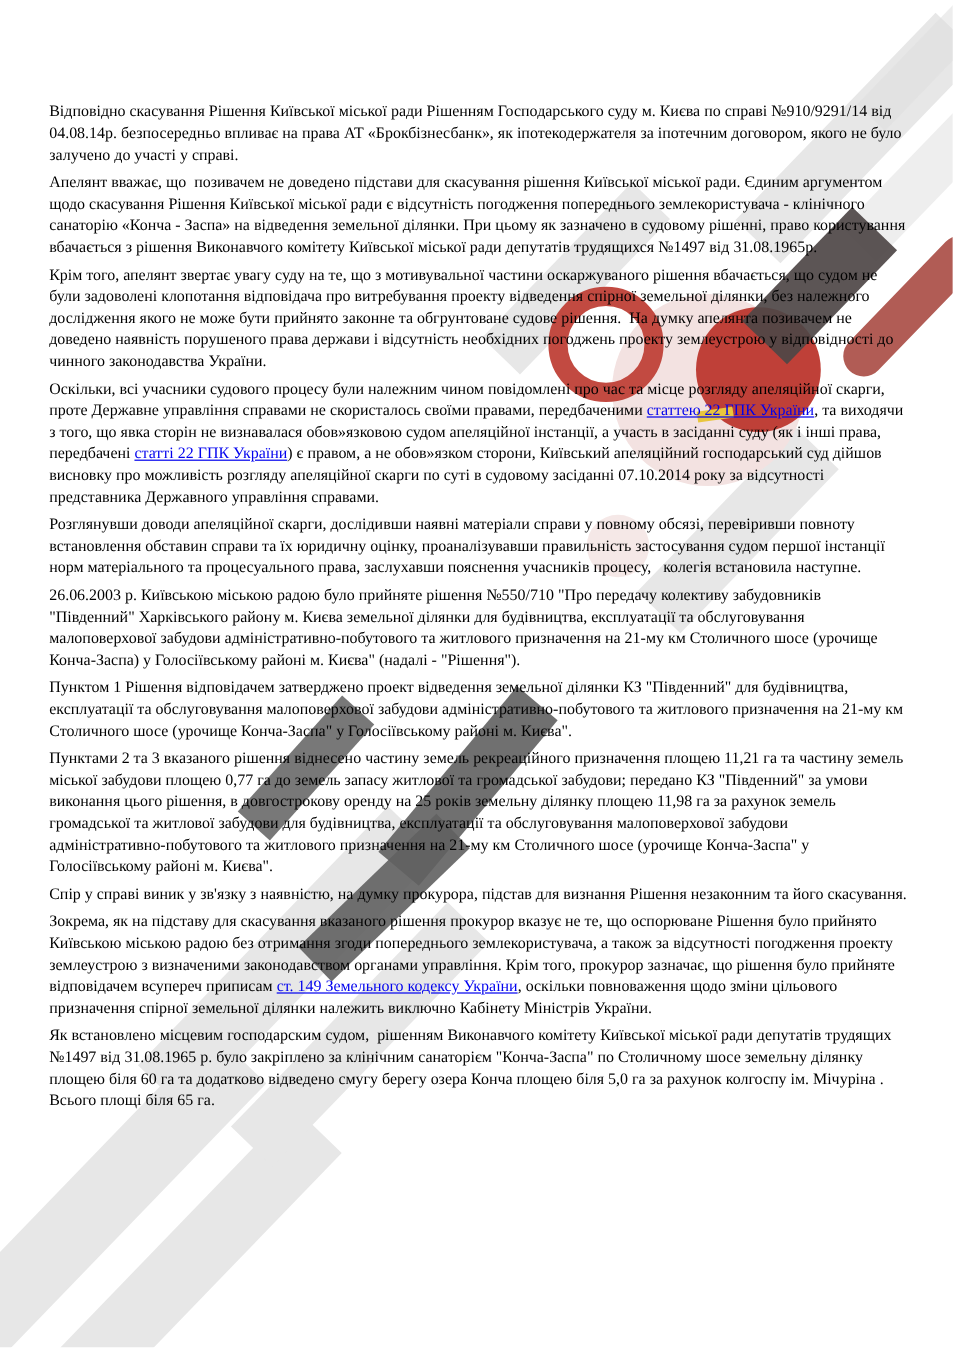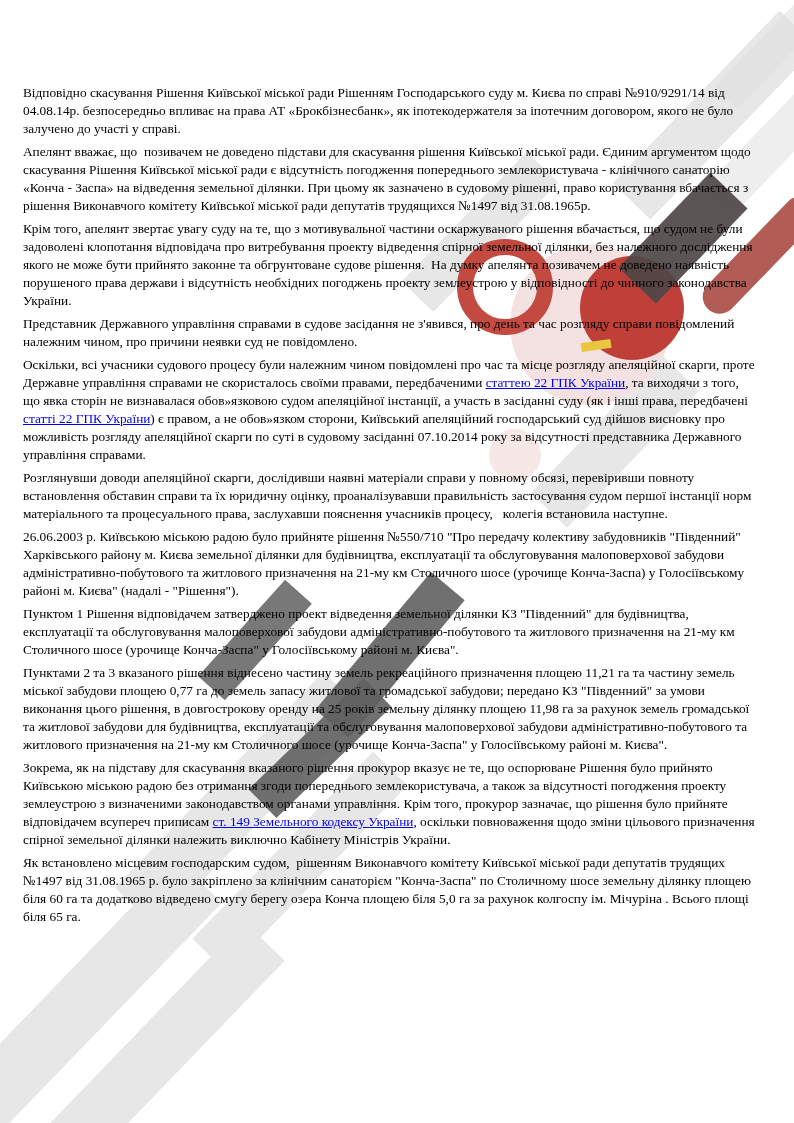--- a/index.html
+++ b/index.html
@@ -11,21 +11,21 @@
     overflow:hidden;
     font-family:"Liberation Serif","DejaVu Serif",serif;
   }
   .watermark {
     position:absolute; left:0; top:0; width:794px; height:1123px;
     z-index:0; pointer-events:none;
   }
   .doc-body {
     position:relative; z-index:1;
     box-sizing:border-box;
-    padding:84px 38px 0 23px;
+    padding:84px 38px 0 41px;
     width:794px;
     font-size:13.3px;
     line-height:18px;
     color:#000000;
   }
   .doc-body p {
     margin:0 0 5px 0;
     white-space:pre-wrap;
     text-align:left;
   }
@@ -62,23 +62,23 @@
     <rect x="300" y="633" width="180" height="44" transform="rotate(-50 390 655)" opacity="0.9" fill="#606060"></rect>
     <rect x="240" y="728" width="160" height="40" transform="rotate(-44 320 748)" opacity="0.9" fill="#606060"></rect>
     <rect x="617" y="212" width="132" height="52" transform="rotate(-46 683 238)" opacity="0.92" fill="#4e4646"></rect>
     <rect x="685" y="238" width="150" height="34" rx="17" transform="rotate(-46 760 255)" opacity="0.9" fill="#a84a43"></rect>
   </svg>
 
   <div class="doc-body">
       <p><span>Відповідно скасування Рішення Київської міської ради Рішенням Господарського суду м. Києва по справі №910/9291/14 від 04.08.14р. безпосередньо впливає на права АТ «Брокбізнесбанк», як іпотекодержателя за іпотечним договором, якого не було залучено до участі у справі.</span></p>
       <p><span>Апелянт вважає, що  позивачем не доведено підстави для скасування рішення Київської міської ради. Єдиним аргументом щодо скасування Рішення Київської міської ради є відсутність погодження попереднього землекористувача - клінічного санаторію «Конча - Заспа» на відведення земельної ділянки. При цьому як зазначено в судовому рішенні, право користування вбачається з рішення Виконавчого комітету Київської міської ради депутатів трудящихся №1497 від 31.08.1965р.</span></p>
       <p><span>Крім того, апелянт звертає увагу суду на те, що з мотивувальної частини оскаржуваного рішення вбачається, що судом не були задоволені клопотання відповідача про витребування проекту відведення спірної земельної ділянки, без належного дослідження якого не може бути прийнято законне та обгрунтоване судове рішення.  На думку апелянта позивачем не доведено наявність порушеного права держави і відсутність необхідних погоджень проекту землеустрою у відповідності до чинного законодавства України.</span></p>
-      <p><span>Представник Державного управління справами в судове засідання не з'явився, про день та час розгляду справи повідомлений належним чином, про причини неявки суд не повідомлено.</span></p>
       <p><span>Оскільки, всі учасники судового процесу були належним чином повідомлені про час та місце розгляду апеляційної скарги, проте Державне управління справами не скористалось своїми правами, передбаченими </span><a href="#">статтею 22 ГПК України</a><span>, та виходячи з того, що явка сторін не визнавалася обов»язковою судом апеляційної інстанції, а участь в засіданні суду (як і інші права, передбачені </span><a href="#">статті 22 ГПК України</a><span>) є правом, а не обов»язком сторони, Київський апеляційний господарський суд дійшов висновку про можливість розгляду апеляційної скарги по суті в судовому засіданні 07.10.2014 року за відсутності представника Державного управління справами.</span></p>
       <p><span>Розглянувши доводи апеляційної скарги, дослідивши наявні матеріали справи у повному обсязі, перевіривши повноту встановлення обставин справи та їх юридичну оцінку, проаналізувавши правильність застосування судом першої інстанції норм матеріального та процесуального права, заслухавши пояснення учасників процесу,   колегія встановила наступне.</span></p>
       <p><span>26.06.2003 р. Київською міською радою було прийняте рішення №550/710 "Про передачу колективу забудовників "Південний" Харківського району м. Києва земельної ділянки для будівництва, експлуатації та обслуговування малоповерхової забудови адміністративно-побутового та житлового призначення на 21-му км Столичного шосе (урочище Конча-Заспа) у Голосіївському районі м. Києва" (надалі - "Рішення").</span></p>
       <p><span>Пунктом 1 Рішення відповідачем затверджено проект відведення земельної ділянки КЗ "Південний" для будівництва, експлуатації та обслуговування малоповерхової забудови адміністративно-побутового та житлового призначення на 21-му км Столичного шосе (урочище Конча-Заспа" у Голосіївському районі м. Києва".</span></p>
       <p><span>Пунктами 2 та 3 вказаного рішення віднесено частину земель рекреаційного призначення площею 11,21 га та частину земель міської забудови площею 0,77 га до земель запасу житлової та громадської забудови; передано КЗ "Південний" за умови виконання цього рішення, в довгострокову оренду на 25 років земельну ділянку площею 11,98 га за рахунок земель громадської та житлової забудови для будівництва, експлуатації та обслуговування малоповерхової забудови адміністративно-побутового та житлового призначення на 21-му км Столичного шосе (урочище Конча-Заспа" у Голосіївському районі м. Києва".</span></p>
+      <p><span>Спір у справі виник у зв'язку з наявністю, на думку прокурора, підстав для визнання Рішення незаконним та його скасування.</span></p>
       <p><span>Зокрема, як на підставу для скасування вказаного рішення прокурор вказує не те, що оспорюване Рішення було прийнято Київською міською радою без отримання згоди попереднього землекористувача, а також за відсутності погодження проекту землеустрою з визначеними законодавством органами управління. Крім того, прокурор зазначає, що рішення було прийняте відповідачем всупереч приписам </span><a href="#">ст. 149 Земельного кодексу України</a><span>, оскільки повноваження щодо зміни цільового призначення спірної земельної ділянки належить виключно Кабінету Міністрів України.</span></p>
       <p><span>Як встановлено місцевим господарским судом,  рішенням Виконавчого комітету Київської міської ради депутатів трудящих №1497 від 31.08.1965 р. було закріплено за клінічним санаторієм "Конча-Заспа" по Столичному шосе земельну ділянку площею біля 60 га та додатково відведено смугу берегу озера Конча площею біля 5,0 га за рахунок колгоспу ім. Мічуріна . Всього площі біля 65 га.</span></p>
     </div>
 
 </div>
 
 </body></html>

